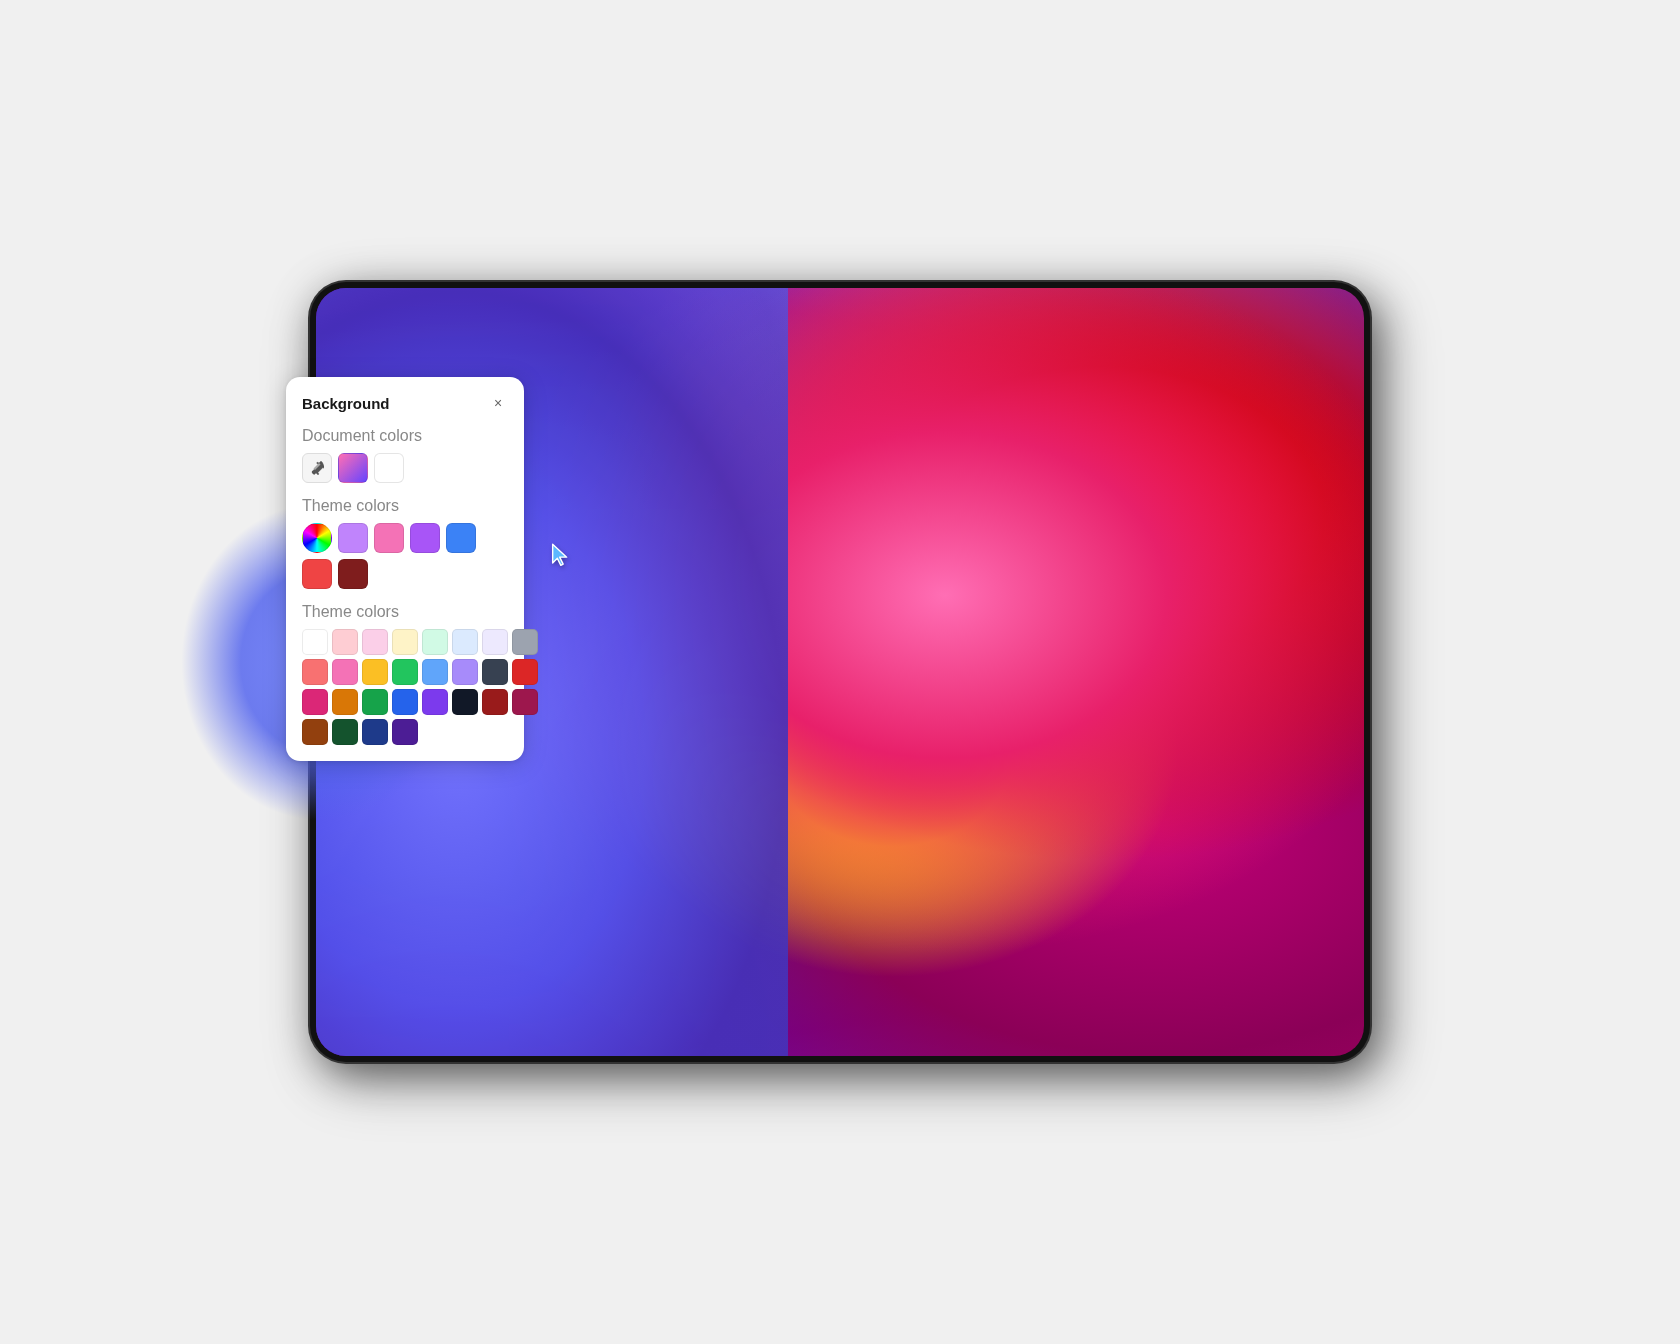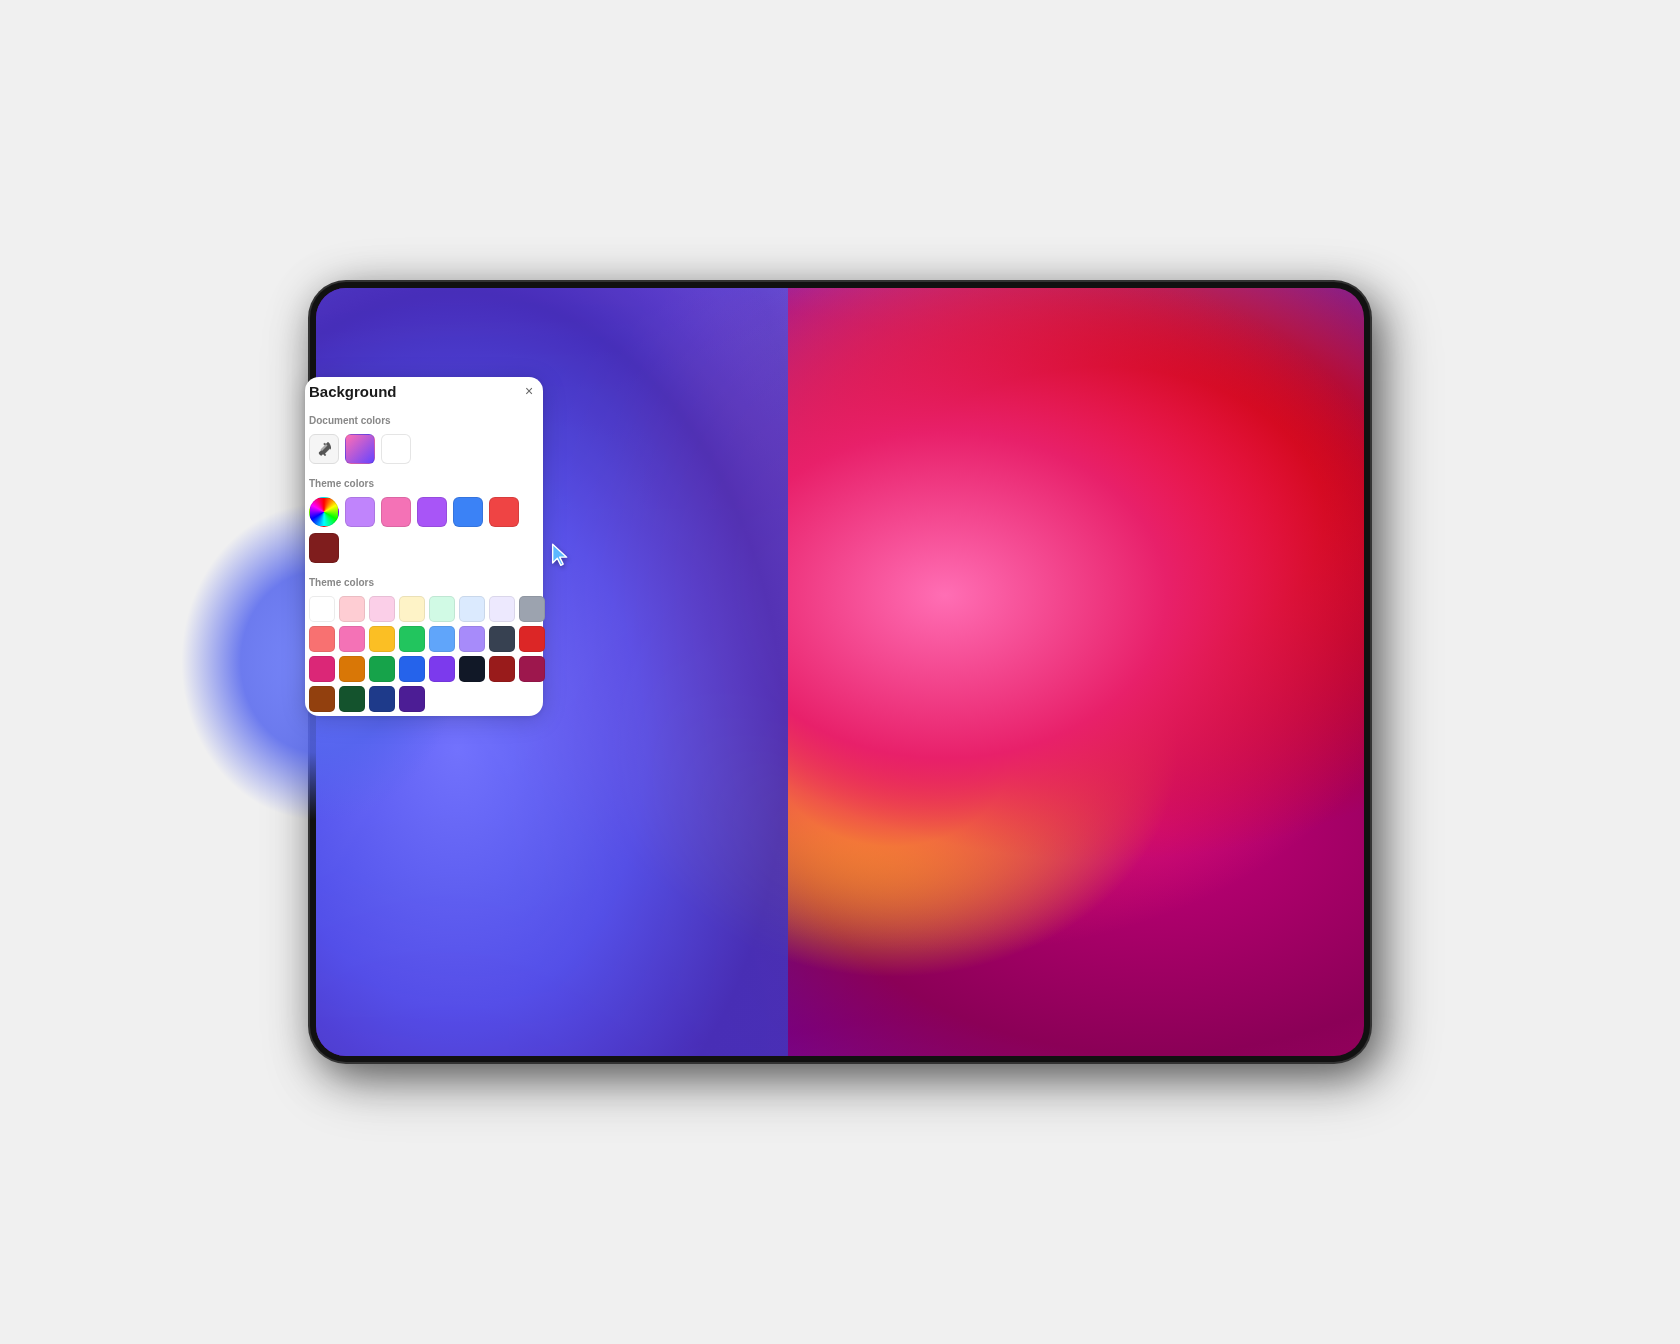--- a/index.html
+++ b/index.html
@@ -80,26 +80,26 @@
       background: radial-gradient(ellipse, #6677ff 0%, #5566ee 40%, transparent 70%);
       border-radius: 50%;
       opacity: 0.85;
       z-index: 1;
     }
 
     
     .popup {
       position: absolute;
       top: 155px;
-      left: 65px;
+      left: 46px;
       width: 238px;
       background: #fff;
       border-radius: 14px;
       box-shadow: 0 4px 24px rgba(0,0,0,0.18), 0 1px 4px rgba(0,0,0,0.1);
-      padding: 4px;
+      padding: 16px;
       z-index: 10;
     }
 
     .popup-header {
       display: flex;
       align-items: center;
       justify-content: space-between;
       margin-bottom: 14px;
     }
 
@@ -116,24 +116,23 @@
       align-items: center;
       justify-content: center;
       cursor: pointer;
       color: #666;
       font-size: 14px;
       border: none;
       background: none;
     }
 
     .section-label {
-      font-size: 10px;
+      font-size: 16px;
       color: #888;
       margin-bottom: 8px;
-      font-weight: bold;
     }
 
     
     .doc-colors {
       display: flex;
       gap: 6px;
       margin-bottom: 14px;
     }
 
     .color-swatch {

